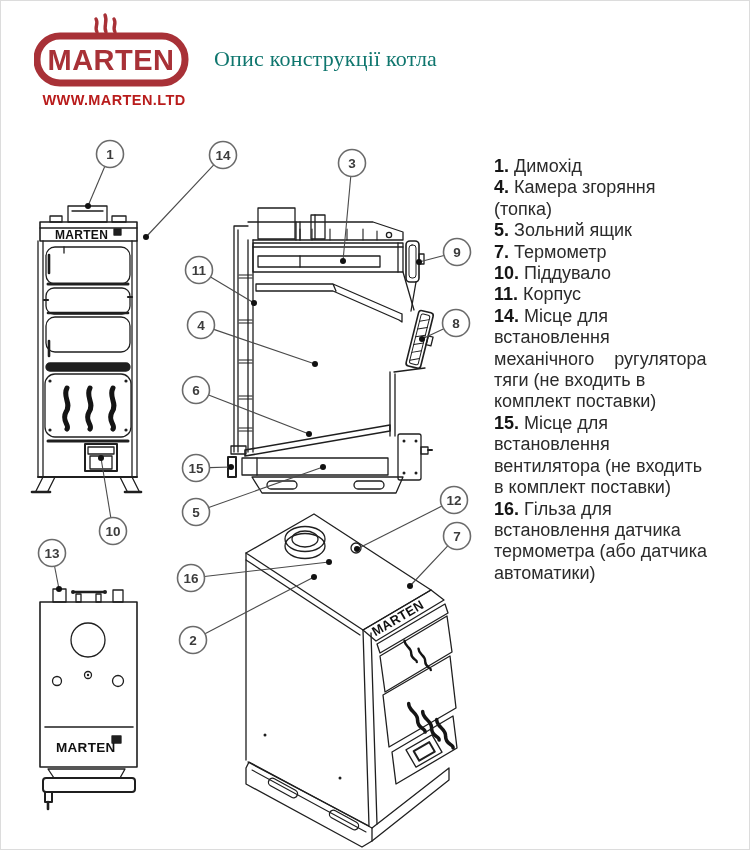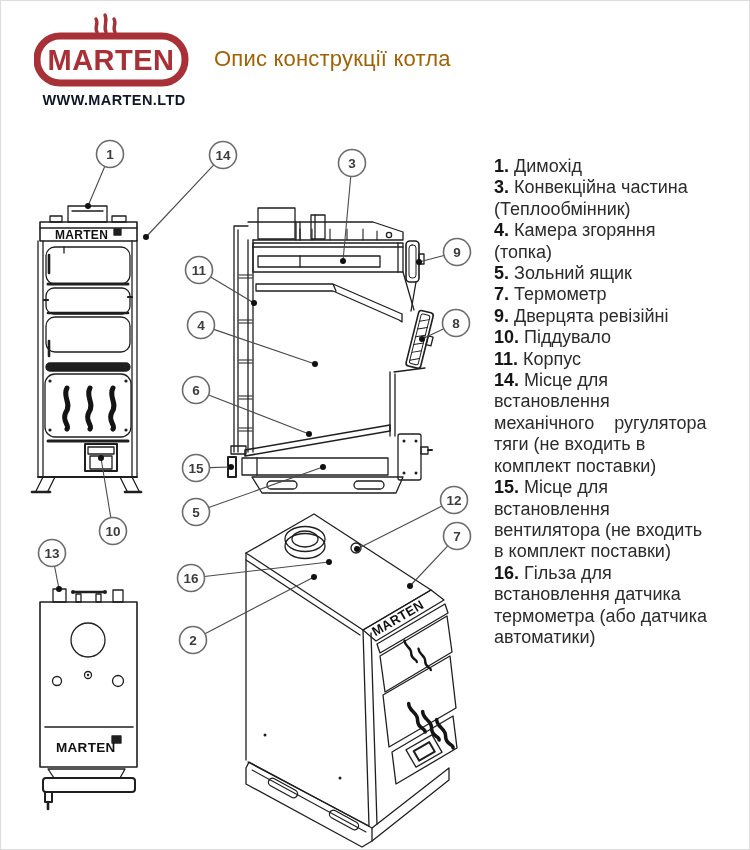--- a/index.html
+++ b/index.html
@@ -5,25 +5,26 @@
   html,body{margin:0;padding:0;}
   body{
     width:750px;height:850px;position:relative;background:#ffffff;
     font-family:"Liberation Sans",sans-serif;overflow:hidden;
   }
   .frame{position:absolute;inset:0;border:1px solid #dcdcdc;pointer-events:none;}
   
   .logo-wrap{position:absolute;left:34px;top:10px;width:160px;height:86px;}
   .brand-url{
     position:absolute;left:38px;top:92px;width:152px;text-align:center;
-    font-weight:700;font-size:14.5px;letter-spacing:.4px;color:#0f172a;
+    font-weight:700;font-size:14.5px;letter-spacing:.4px;color:#b91c1c;
   }
   .page-title{
-    position:absolute;left:214px;top:46px;font-size:22px;color:#a16207;
+    position:absolute;left:214px;top:46px;font-size:22px;color:#0f766e;
     letter-spacing:.2px;
+    font-family:Liberation Serif, serif;
   }
   
   .legend{
     position:absolute;left:494px;top:156px;width:256px;
     font-size:18px;line-height:21.4px;color:#2b2b2b;
   }
   .legend-item b{font-weight:700;color:#151515;}
   .legend-item span{white-space:pre-wrap;}
   
   .diagram{position:absolute;left:0;top:130px;}
@@ -43,27 +44,24 @@
       <rect x="3" y="26" width="148" height="47" rx="23" stroke-width="7"></rect>
     </g>
     <text x="77" y="60" text-anchor="middle" font-size="29" font-weight="700" fill="#a83137" letter-spacing="0.5">MARTEN</text>
   </svg>
 </div>
 <div class="brand-url">WWW.MARTEN.LTD</div>
 <div class="page-title">Опис конструкції котла</div>
 
 <div class="legend">
     <div class="legend-item"><b>1.</b><span> Димохід</span></div>
-    <div class="legend-item"><b>3.</b><span> Конвекційна частина
-(Теплообмінник)</span></div>
     <div class="legend-item"><b>4.</b><span> Камера згоряння
 (топка)</span></div>
     <div class="legend-item"><b>5.</b><span> Зольний ящик</span></div>
     <div class="legend-item"><b>7.</b><span> Термометр</span></div>
-    <div class="legend-item"><b>9.</b><span> Дверцята ревізійні</span></div>
     <div class="legend-item"><b>10.</b><span> Піддувало</span></div>
     <div class="legend-item"><b>11.</b><span> Корпус</span></div>
     <div class="legend-item"><b>14.</b><span> Місце для
 встановлення
 механічного    ругулятора
 тяги (не входить в
 комплект поставки)</span></div>
     <div class="legend-item"><b>15.</b><span> Місце для
 встановлення
 вентилятора (не входить

